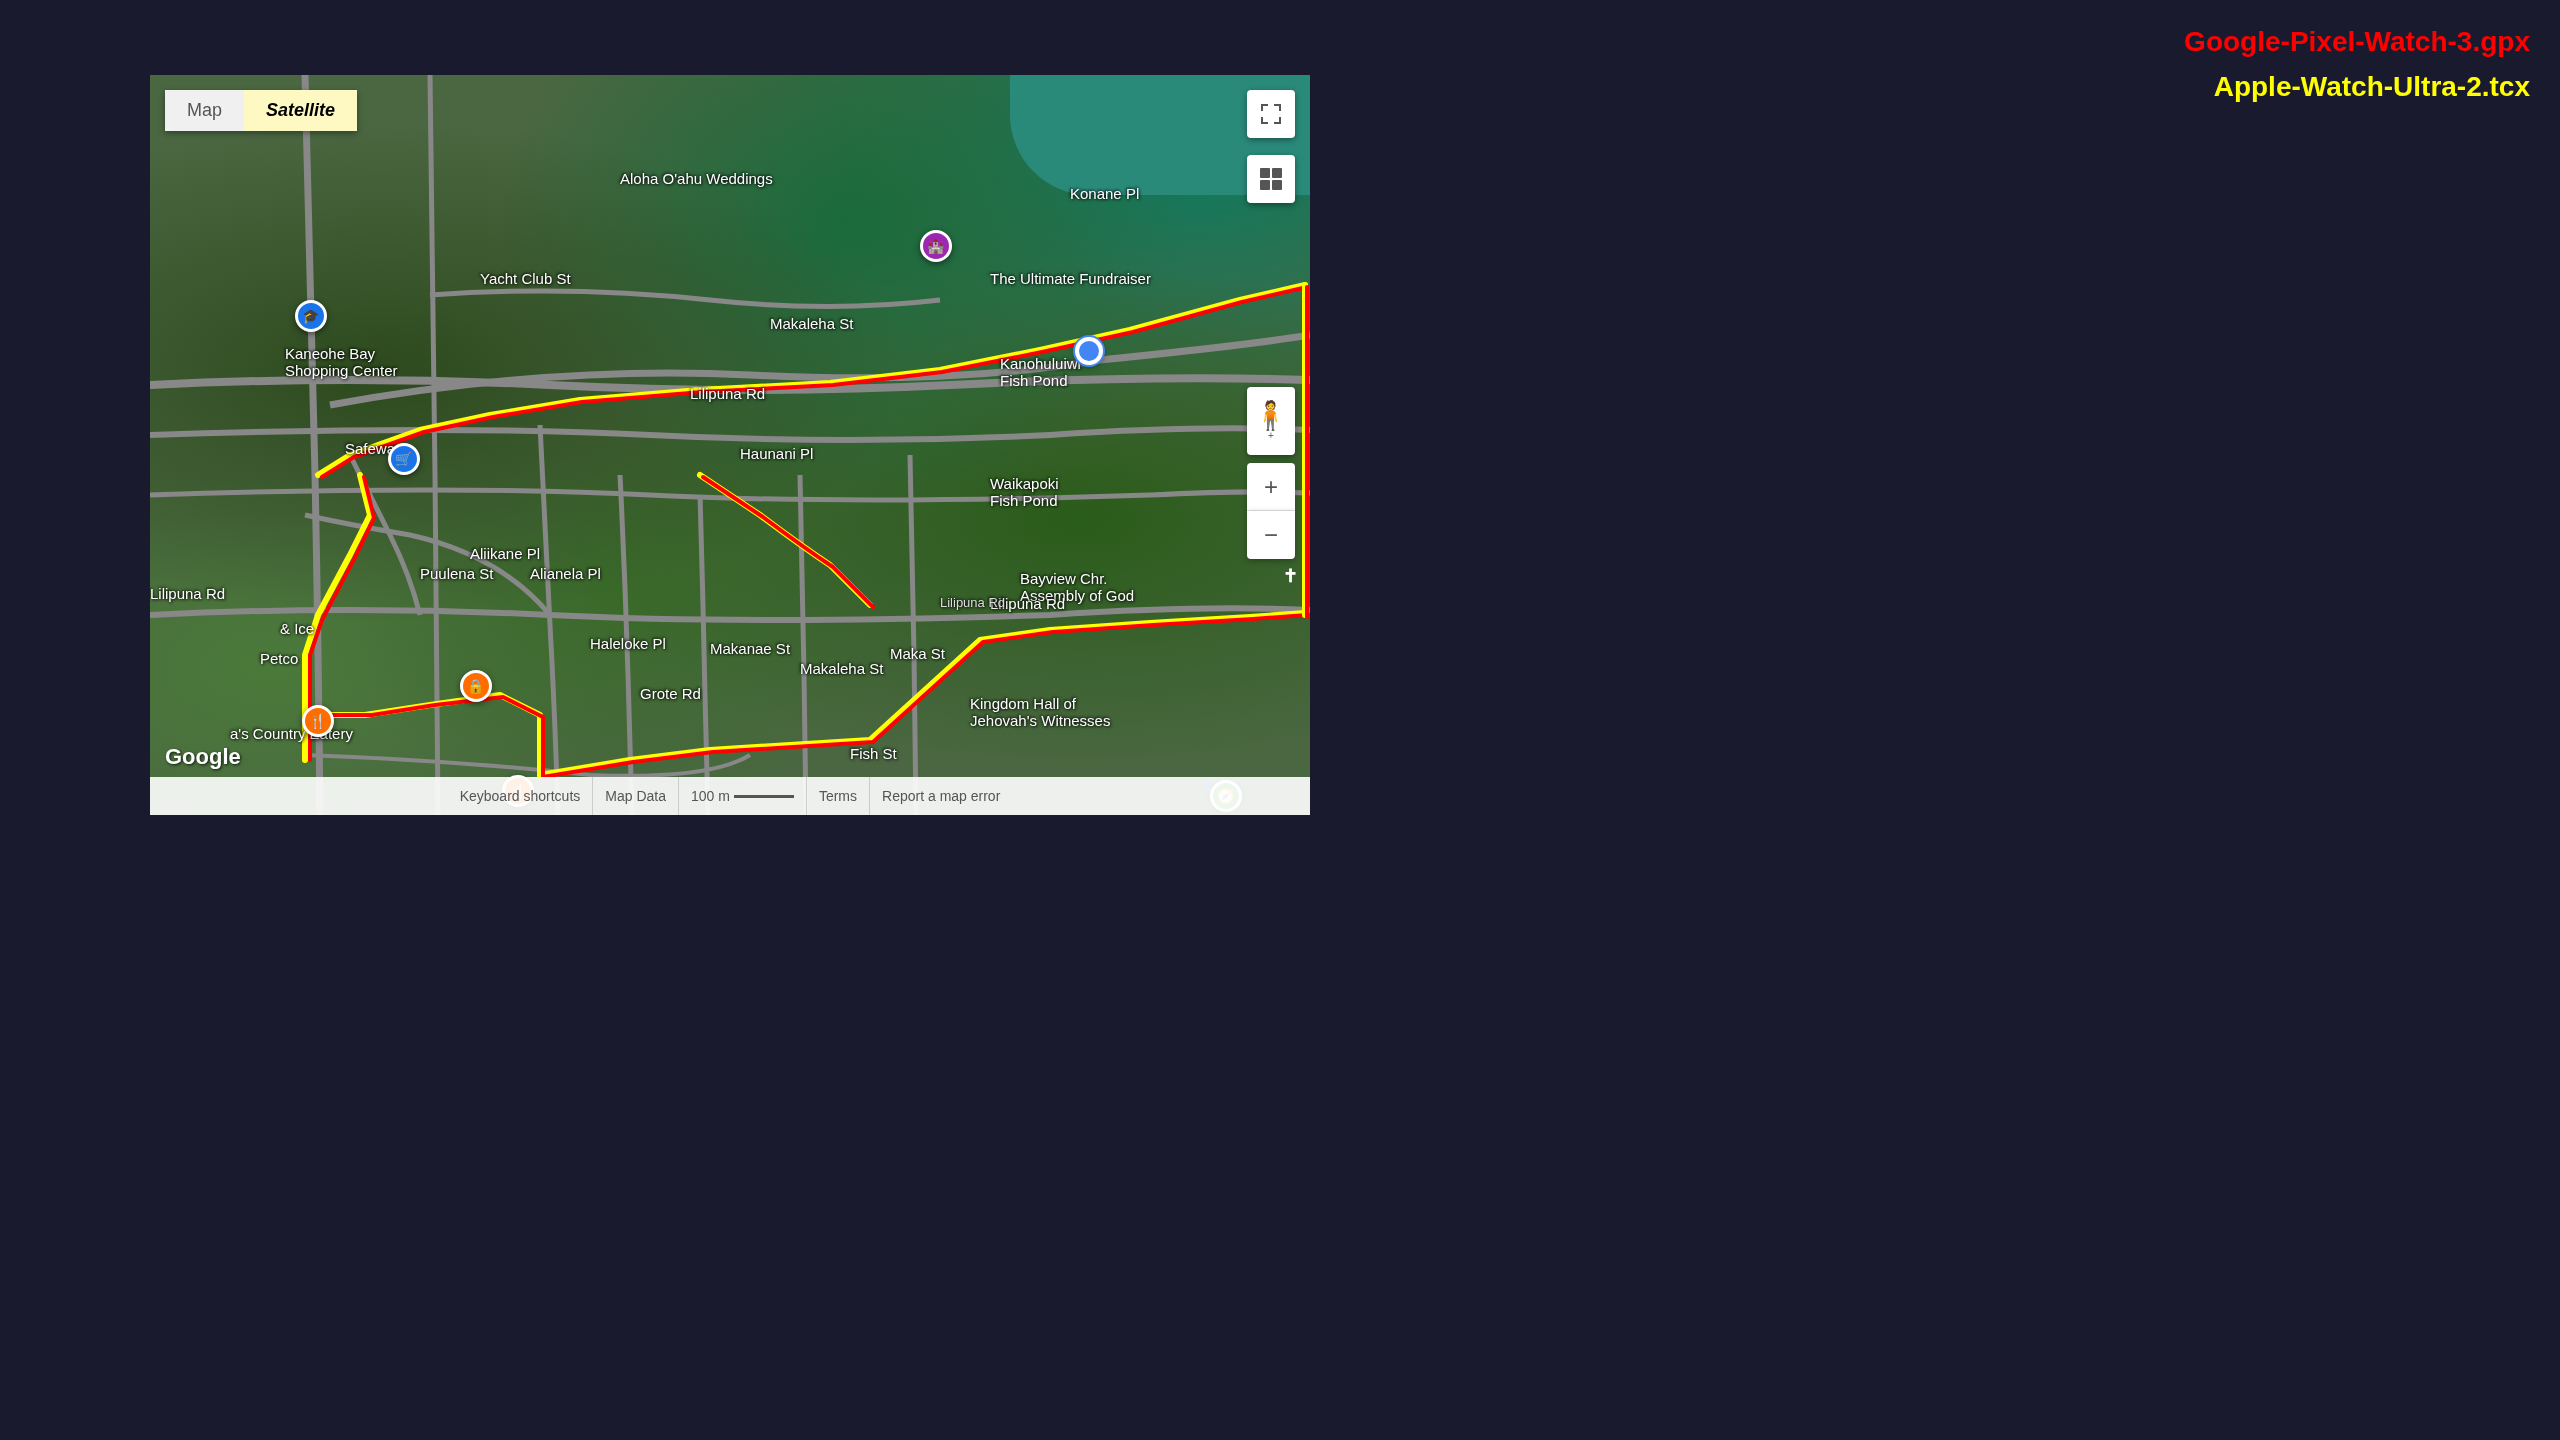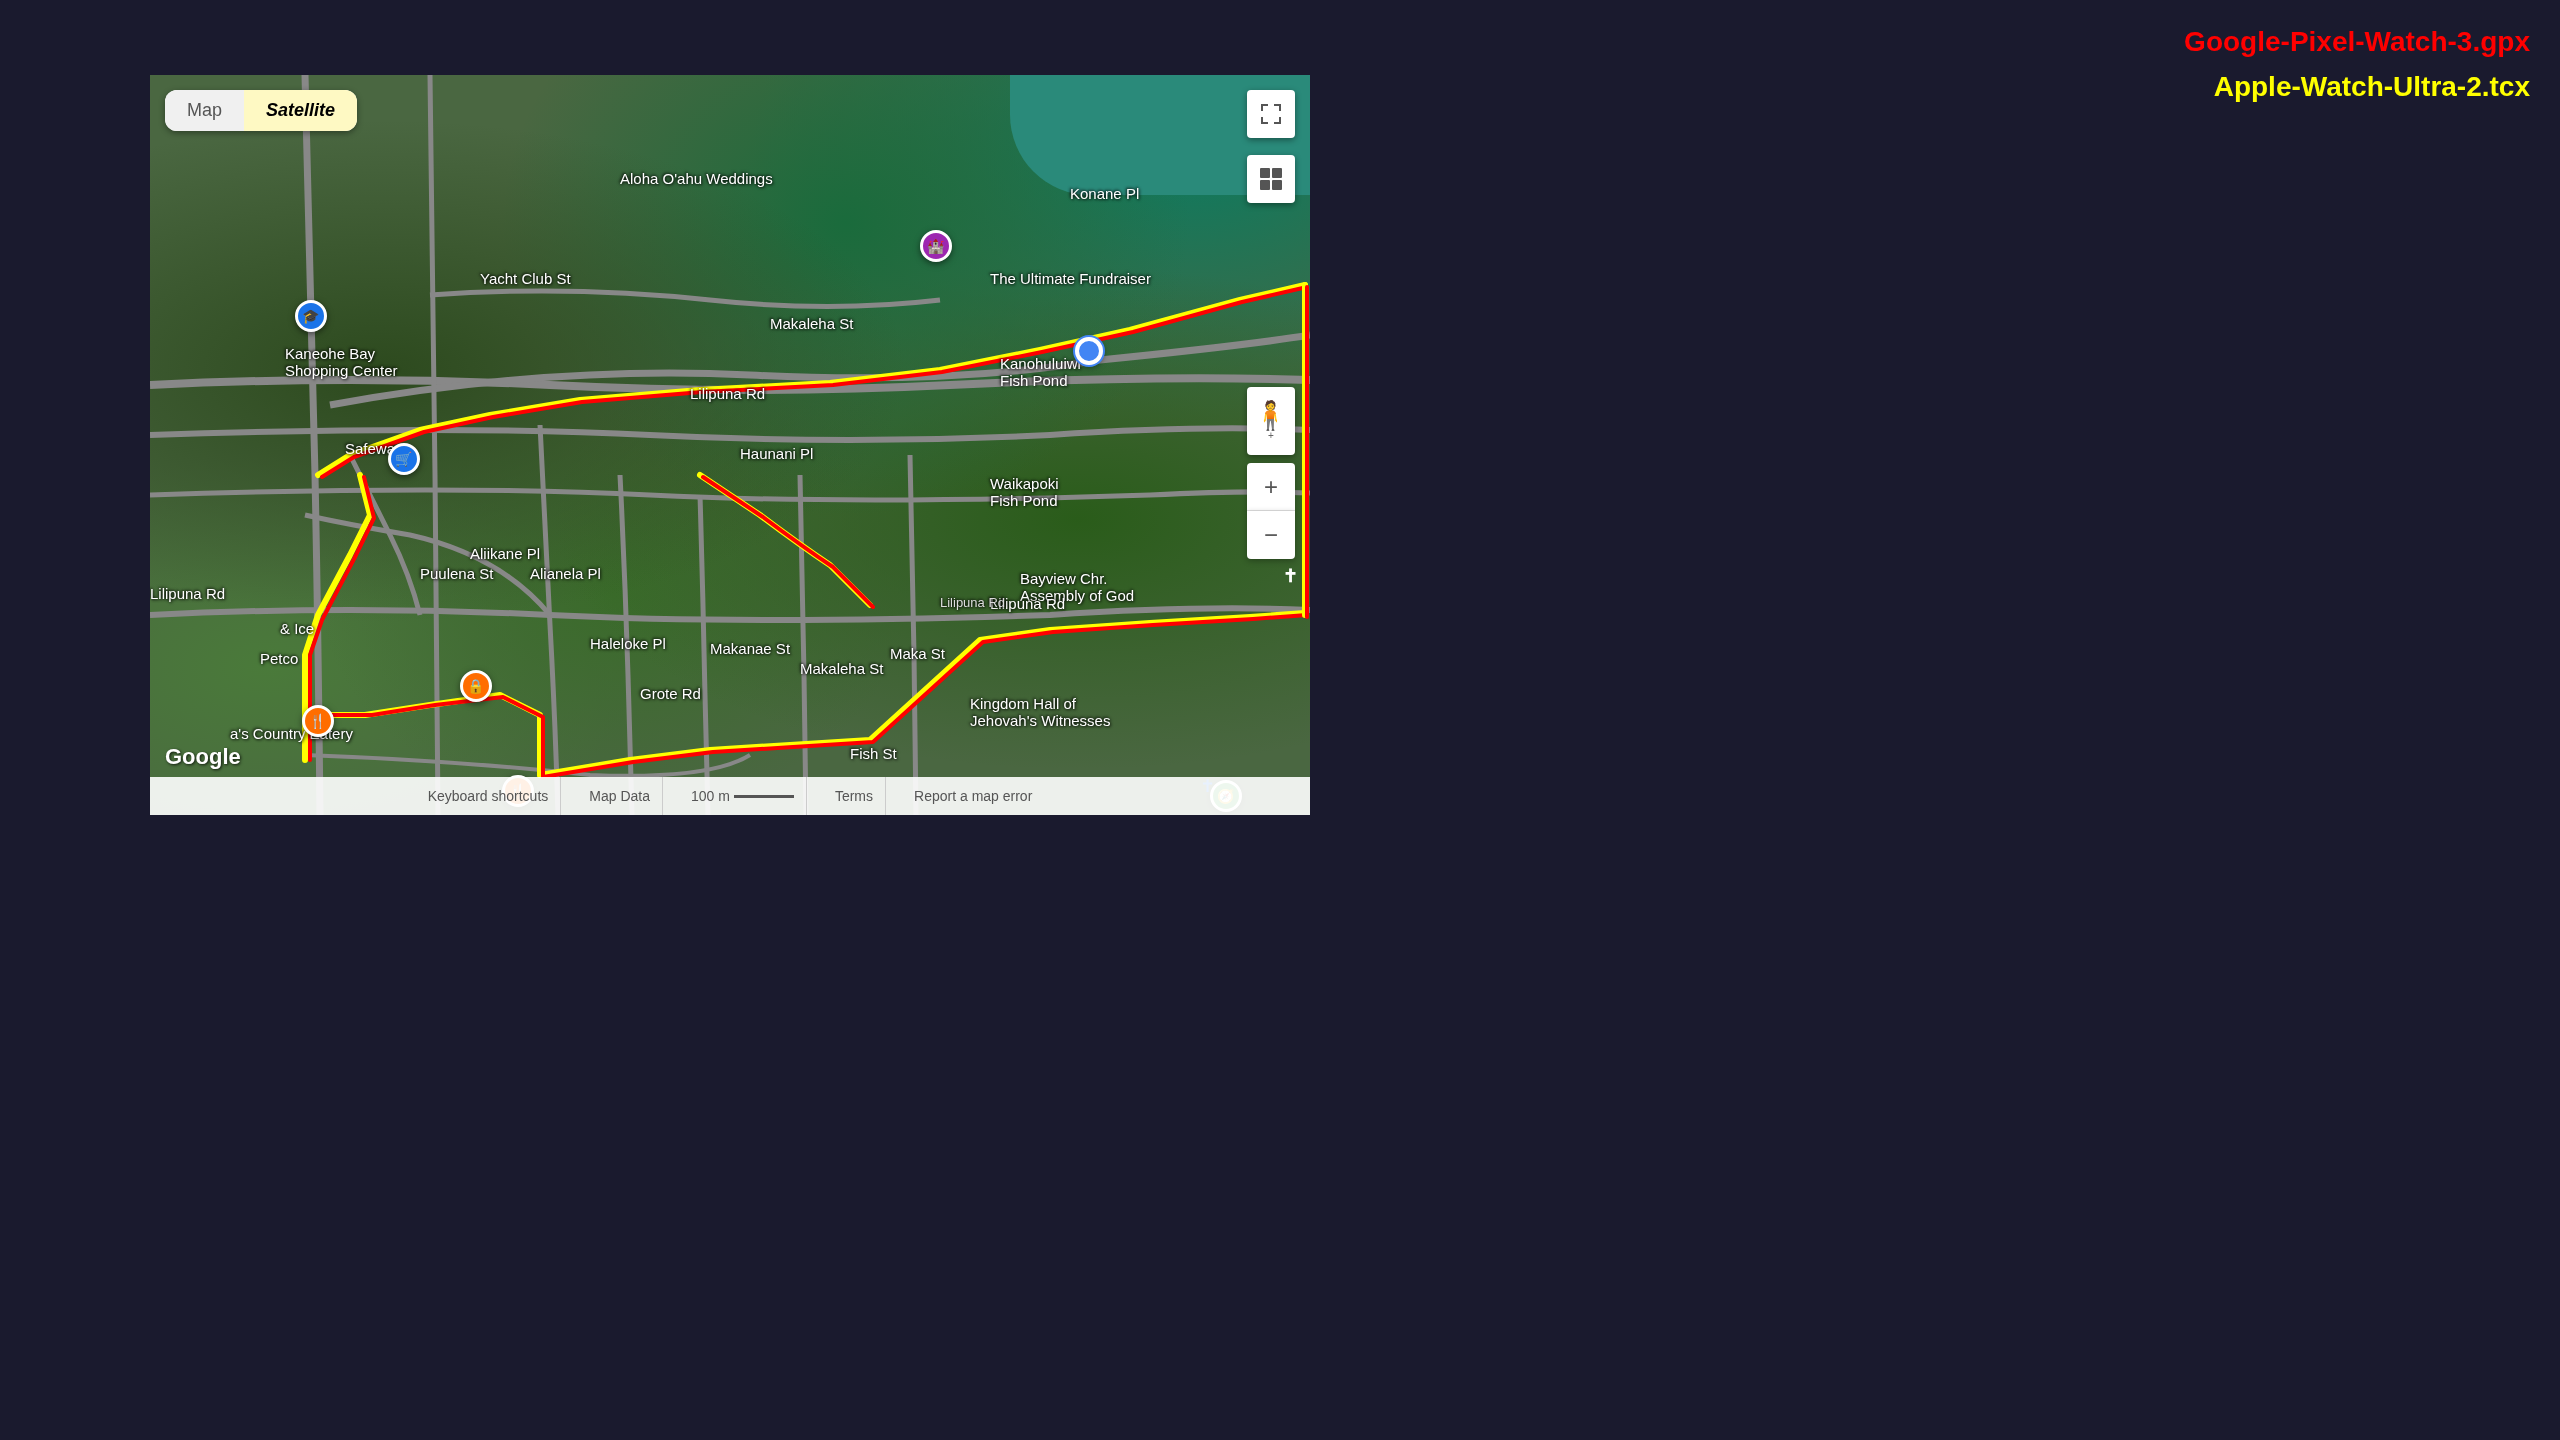--- a/index.html
+++ b/index.html
@@ -68,21 +68,21 @@
       background: #2a8a7a;
       border-radius: 0 0 0 80px;
     }
 
     
     .map-type-control {
       position: absolute;
       top: 15px;
       left: 15px;
       background: white;
-      border-radius: 12px;
+      border-radius: 0;
       display: flex;
       overflow: hidden;
       box-shadow: 0 2px 6px rgba(0,0,0,0.4);
       z-index: 10;
     }
 
     .map-type-btn {
       padding: 10px 22px;
       font-size: 18px;
       cursor: pointer;
@@ -191,21 +191,21 @@
     .map-bottom-bar {
       position: absolute;
       bottom: 0;
       left: 0;
       right: 0;
       height: 38px;
       background: rgba(255,255,255,0.9);
       display: flex;
       align-items: center;
       justify-content: center;
-      gap: 16px;
+      gap: 0;
       z-index: 10;
       font-size: 14px;
     }
 
     .bottom-item {
       padding: 0 12px;
       color: #555;
       border-right: 1px solid #ccc;
       height: 100%;
       display: flex;

